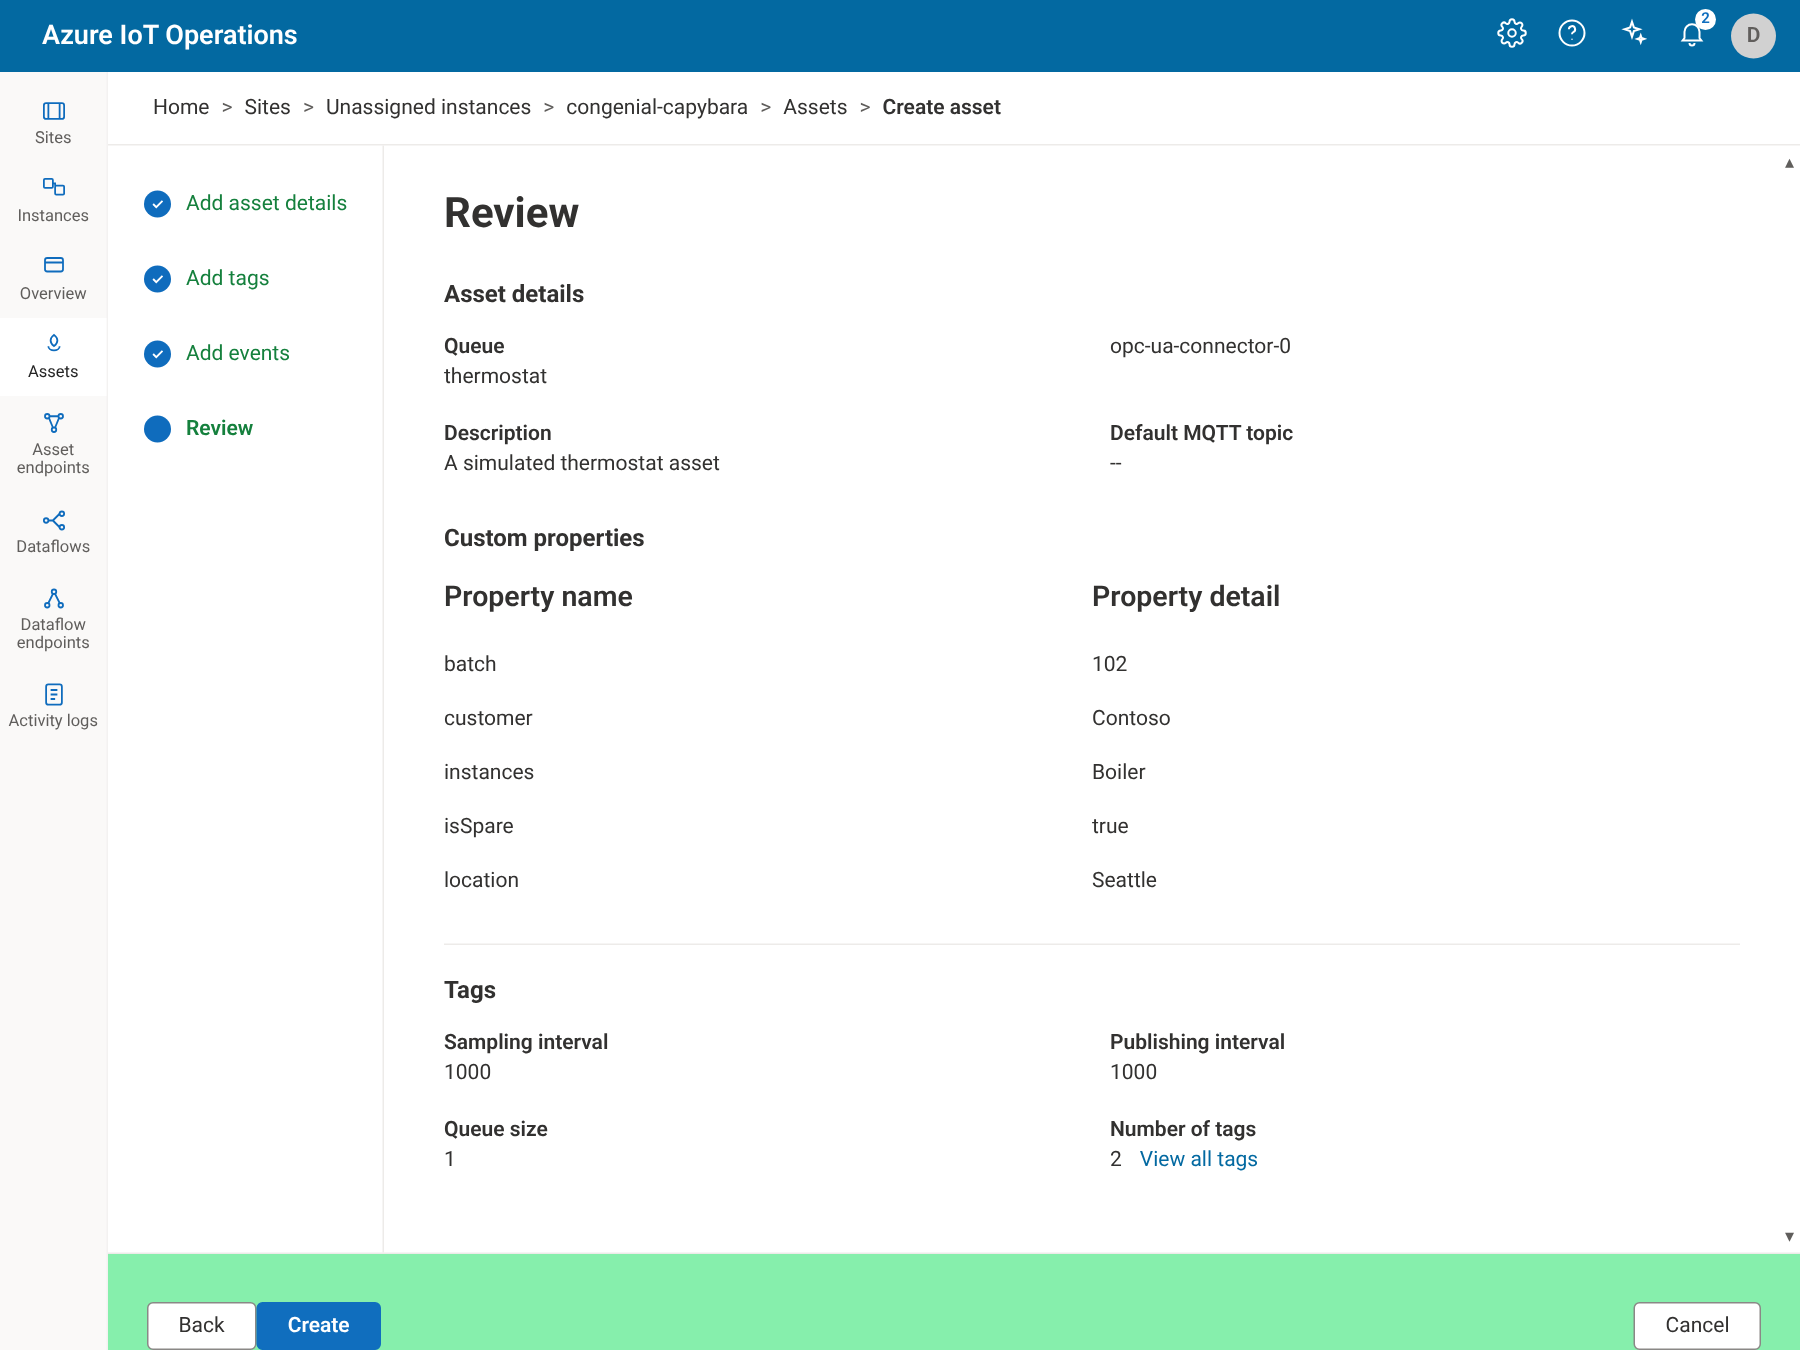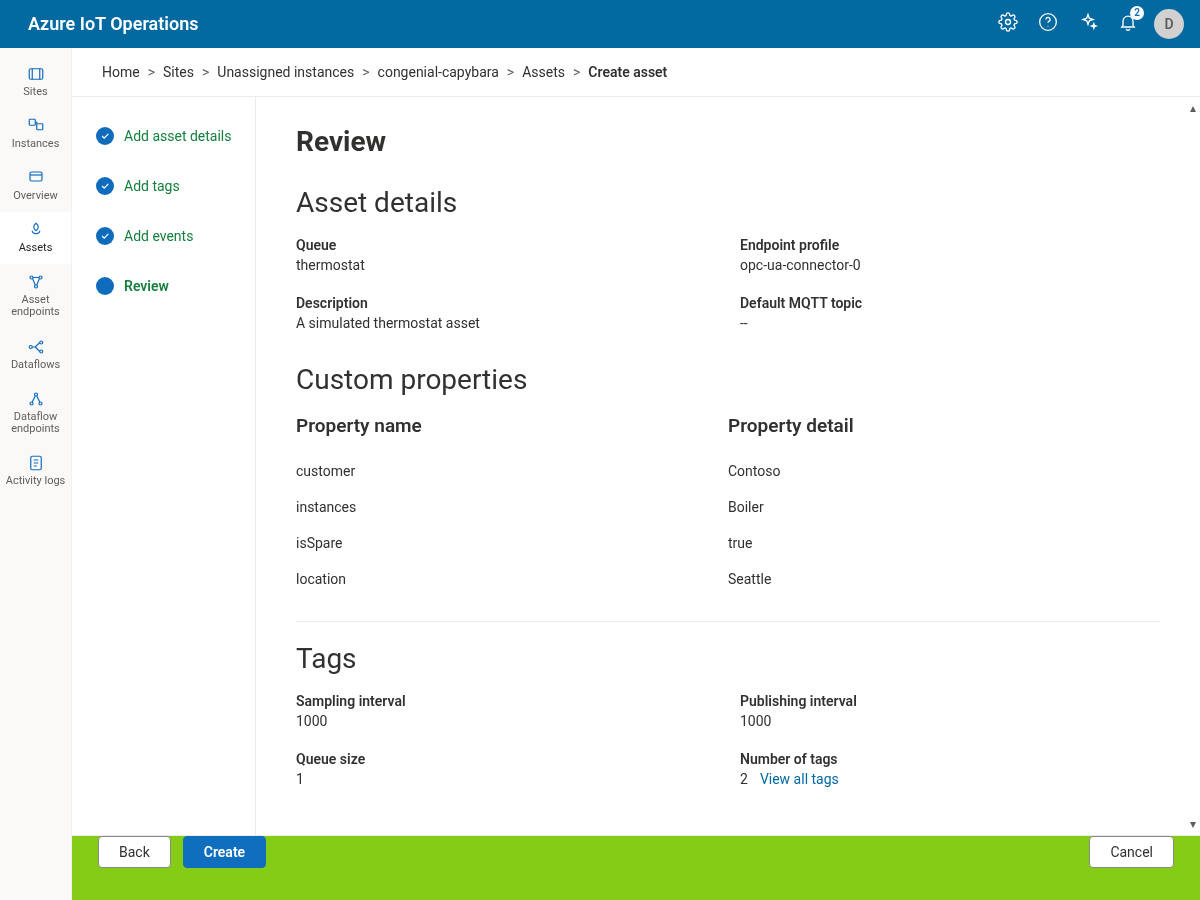--- a/index.html
+++ b/index.html
@@ -93,21 +93,21 @@
   }
   .step .dot svg { stroke:#fff; stroke-width:3; fill:none; }
   .step.current .dot { width:18px; height:18px; }
   .step .label { font-size: 14px; color:#15803d; }
   .step.current .label { font-weight:600; }
 
   
   .review-outer { flex:1; overflow-y:auto; position: relative; }
   .review { padding: 28px 40px 24px 40px; max-width: 1000px; }
   h1.page-title { font-size: 28px; font-weight: 700; margin-bottom: 28px; }
-  h2.section { font-size: 28px; font-weight: 400; margin: 20px 0 18px; }
+  h2.section { font-size: 16px; font-weight: 700; margin: 20px 0 18px; }
   .grid2 {
     display: grid; grid-template-columns: 1fr 1fr; column-gap: 24px; row-gap: 22px;
   }
   .field .label { font-weight: 600; font-size: 14px; margin-bottom: 4px; }
   .field .value { font-size: 14px; color:#323130; }
 
   .prop-header { display: grid; grid-template-columns: 1fr 1fr; font-weight: 600; font-size: 19px; margin-bottom: 16px; }
   .prop-row { display: grid; grid-template-columns: 1fr 1fr; font-size: 14px; padding: 10px 0; }
   .divider { border-top: 1px solid #edebe9; margin: 24px 0 4px; }
 
@@ -117,22 +117,22 @@
   
   .scroll-arrow {
     position: absolute; right: 4px; font-size: 12px; color:#605e5c;
     user-select: none;
   }
   .scroll-arrow.up { top: 4px; }
   .scroll-arrow.down { bottom: 4px; }
 
   
   .footer {
-    height: 64px; display: flex; align-items: flex-start; padding: 0 26px;
-    gap: 12px; background:#84cc16;
+    height: 64px; display: flex; align-items: flex-end; padding: 0 26px;
+    background:#86efac;
   }
   .footer .gap { flex:1; }
   button.btn {
     font: inherit; font-size: 14px; padding: 7px 20px; border-radius: 4px;
     border: 1px solid #8a8886; background: #fff; color:#323130; cursor:pointer;
   }
   button.btn.primary { background:#106ebe; border-color:#106ebe; color:#fff; font-weight:600; }
 </style>
 </head>
 <body>
@@ -315,40 +315,43 @@
         <div class="review">
           <h1 class="page-title">Review</h1>
 
           <h2 class="section">Asset details</h2>
           <div class="grid2">
             <div class="field">
               <div class="label">Queue</div>
               <div class="value">thermostat</div>
             </div>
             <div class="field">
-              <div class="label">Endpoint profile</div>
               <div class="value">opc-ua-connector-0</div>
             </div>
             <div class="field">
               <div class="label">Description</div>
               <div class="value">A simulated thermostat asset</div>
             </div>
             <div class="field">
               <div class="label">Default MQTT topic</div>
               <div class="value">--</div>
             </div>
           </div>
 
           <h2 class="section" style="margin-top:32px">Custom properties</h2>
           <div class="prop-header">
             <div>Property name</div>
             <div>Property detail</div>
           </div>
           <div id="prop-rows">
               <div class="prop-row">
+                <div>batch</div>
+                <div>102</div>
+              </div>
+              <div class="prop-row">
                 <div>customer</div>
                 <div>Contoso</div>
               </div>
               <div class="prop-row">
                 <div>instances</div>
                 <div>Boiler</div>
               </div>
               <div class="prop-row">
                 <div>isSpare</div>
                 <div>true</div>

